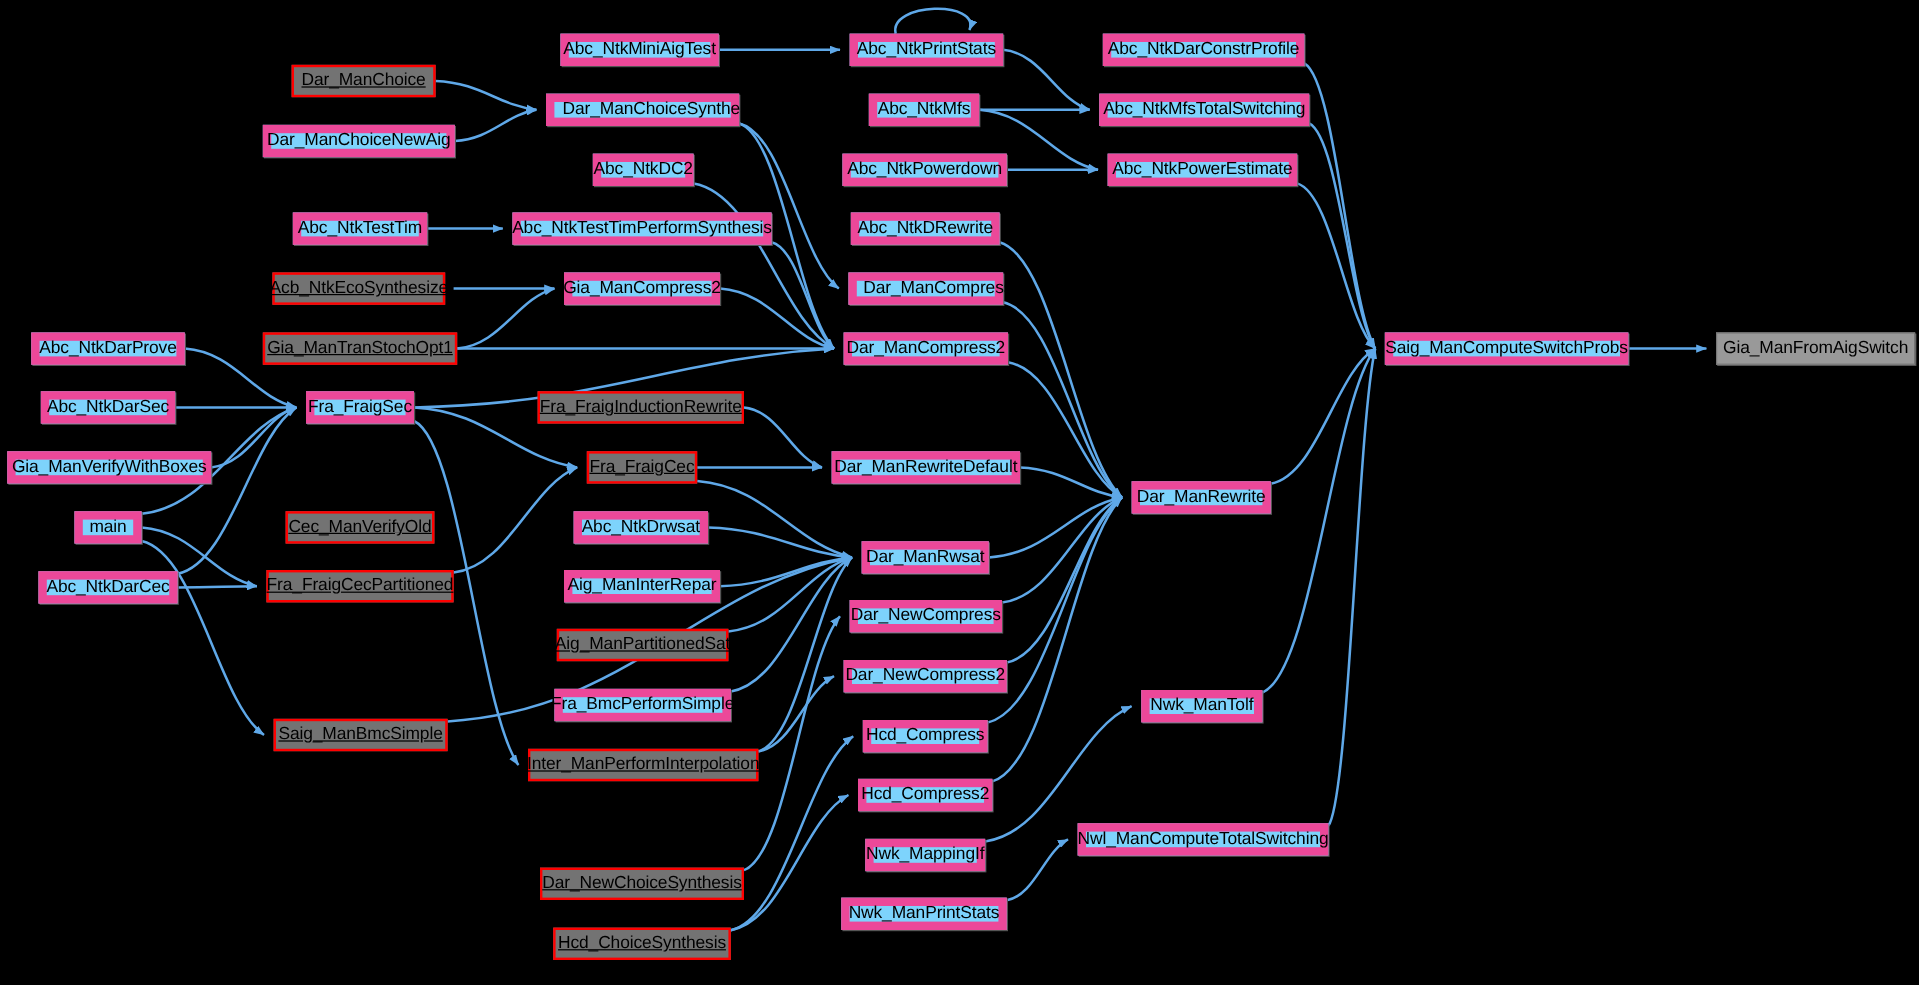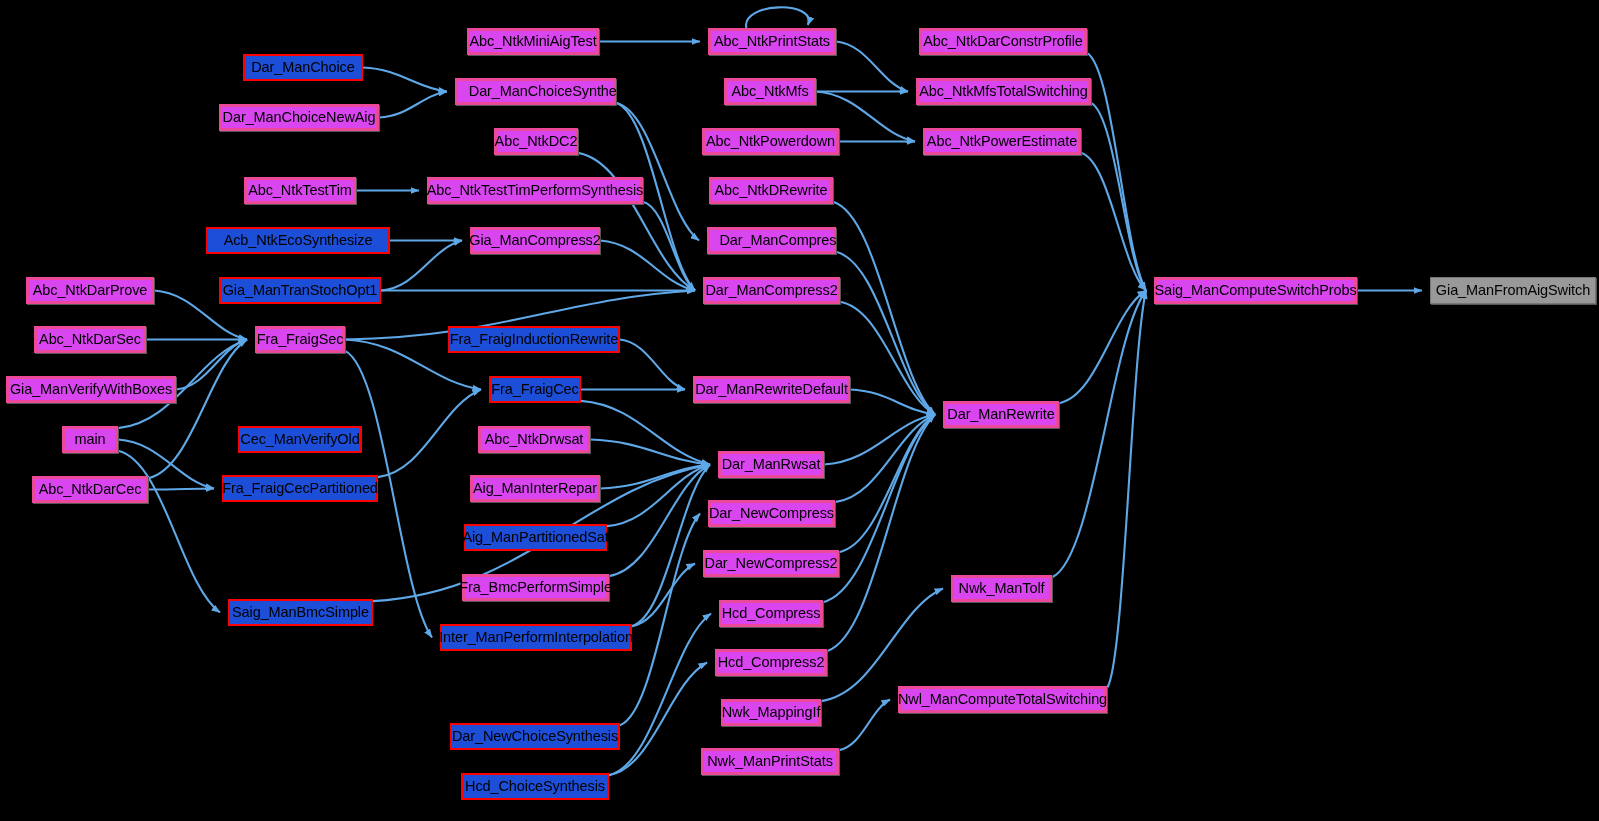--- a/index.html
+++ b/index.html
@@ -13,29 +13,30 @@
   #edges{position:absolute;left:0;top:0;width:1599px;height:821px;}
   .node{
     position:absolute;
     box-sizing:border-box;
     display:flex;align-items:center;justify-content:center;
     height:27px;
     font-size:14.5px;
     line-height:1;
     color:#000;
     white-space:nowrap;
-    background:#d946ef;
-    border:3px solid #ec4899;
+    background:#7dd3fc;
+    border:7px solid #ec4899;
     box-shadow:1px 1px 0 #555;
     letter-spacing:-0.1px;
   }
   .node.red{
-    background:#1d4ed8;
+    background:#737373;
     border:2px solid #ff0000;
     box-shadow:none;
+    text-decoration:underline;
   }
   .node.gray{
     background:#999999;
     border:1px solid #777;
     box-shadow:1px 1px 0 #555;
   }
 </style>
 </head>
 <body>
 
@@ -112,21 +113,21 @@
   <div id="nodes">
       <div class="node red" style="left: 243px; top: 54px; width: 120px;">
         <span>Dar_ManChoice</span>
       </div>
       <div class="node" style="left: 219px; top: 104px; width: 160px;">
         <span>Dar_ManChoiceNewAig</span>
       </div>
       <div class="node" style="left: 244px; top: 177px; width: 112px;">
         <span>Abc_NtkTestTim</span>
       </div>
-      <div class="node red" style="left: 206px; top: 227px; width: 184px;">
+      <div class="node red" style="left: 227px; top: 227px; width: 144px;">
         <span>Acb_NtkEcoSynthesize</span>
       </div>
       <div class="node" style="left: 26px; top: 277px; width: 128px;">
         <span>Abc_NtkDarProve</span>
       </div>
       <div class="node" style="left: 34px; top: 326px; width: 112px;">
         <span>Abc_NtkDarSec</span>
       </div>
       <div class="node" style="left: 6px; top: 376px; width: 170px;">
         <span>Gia_ManVerifyWithBoxes</span>

